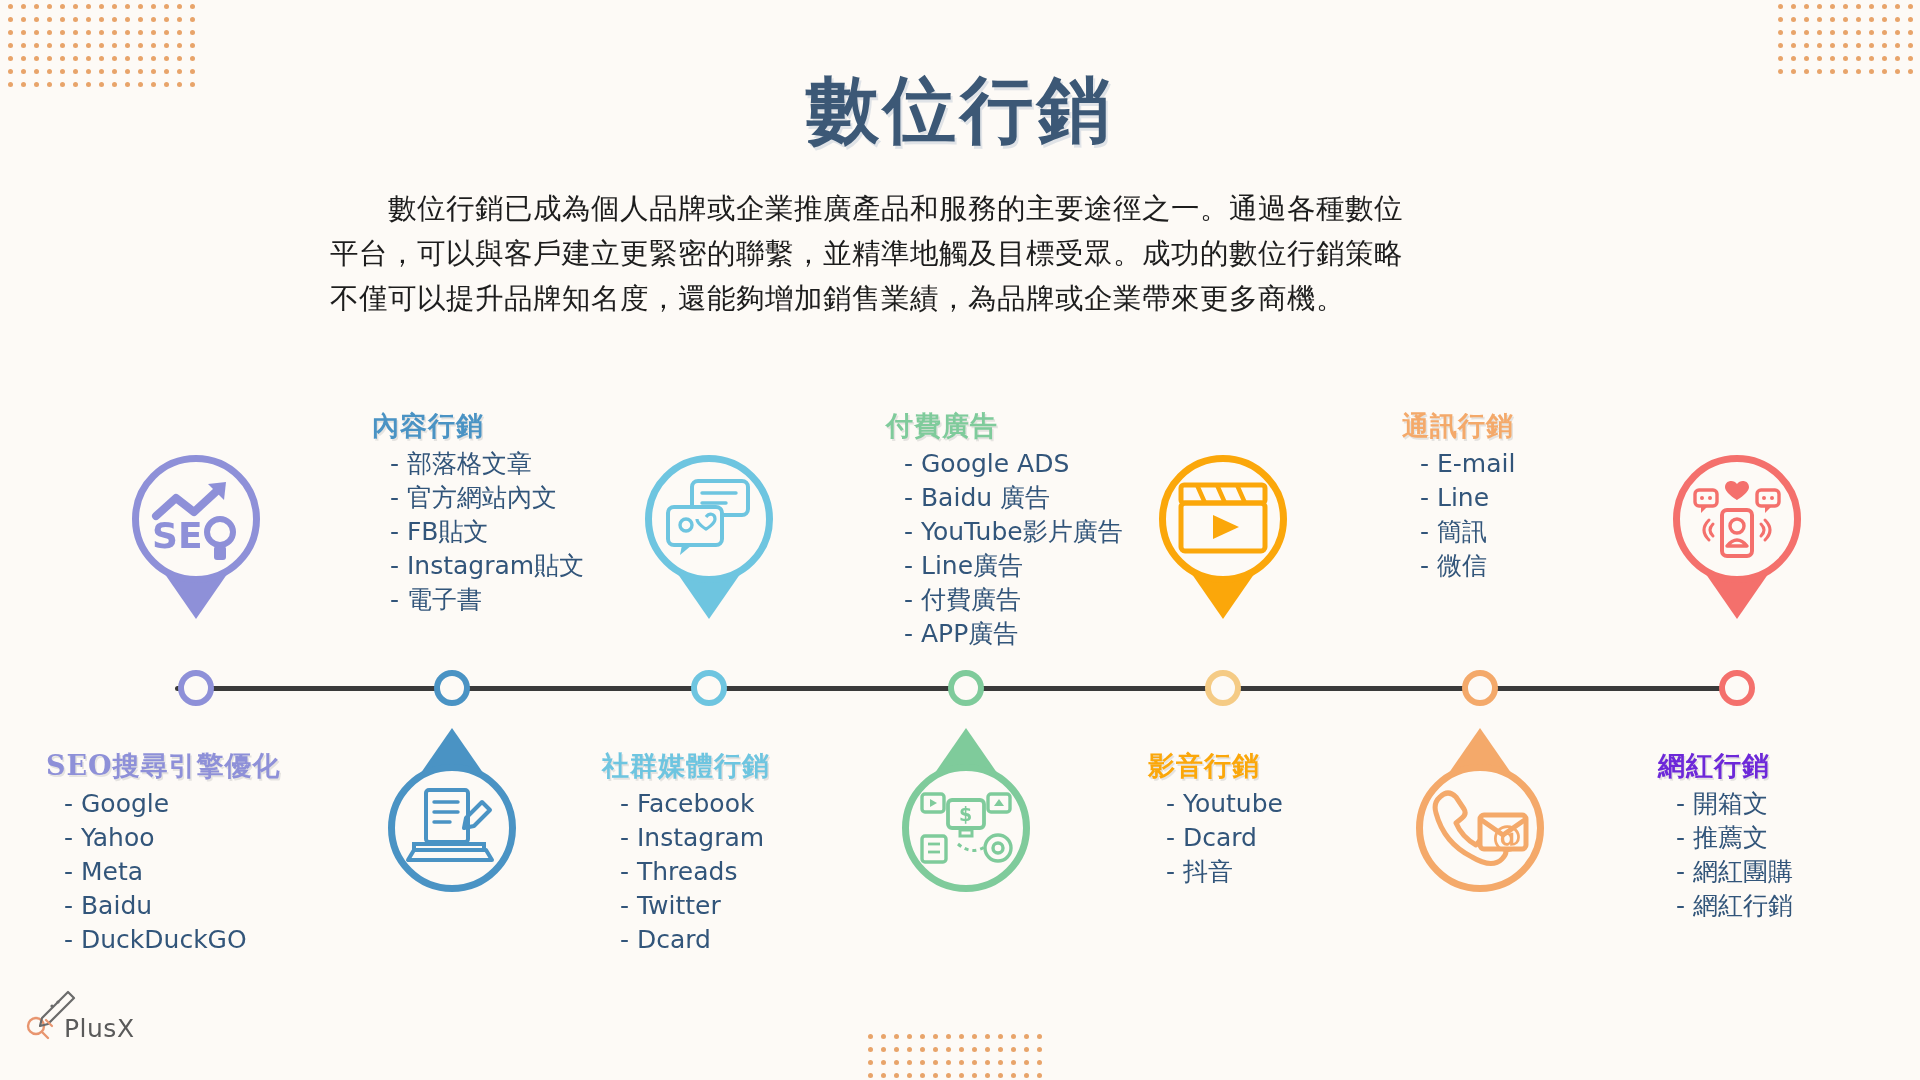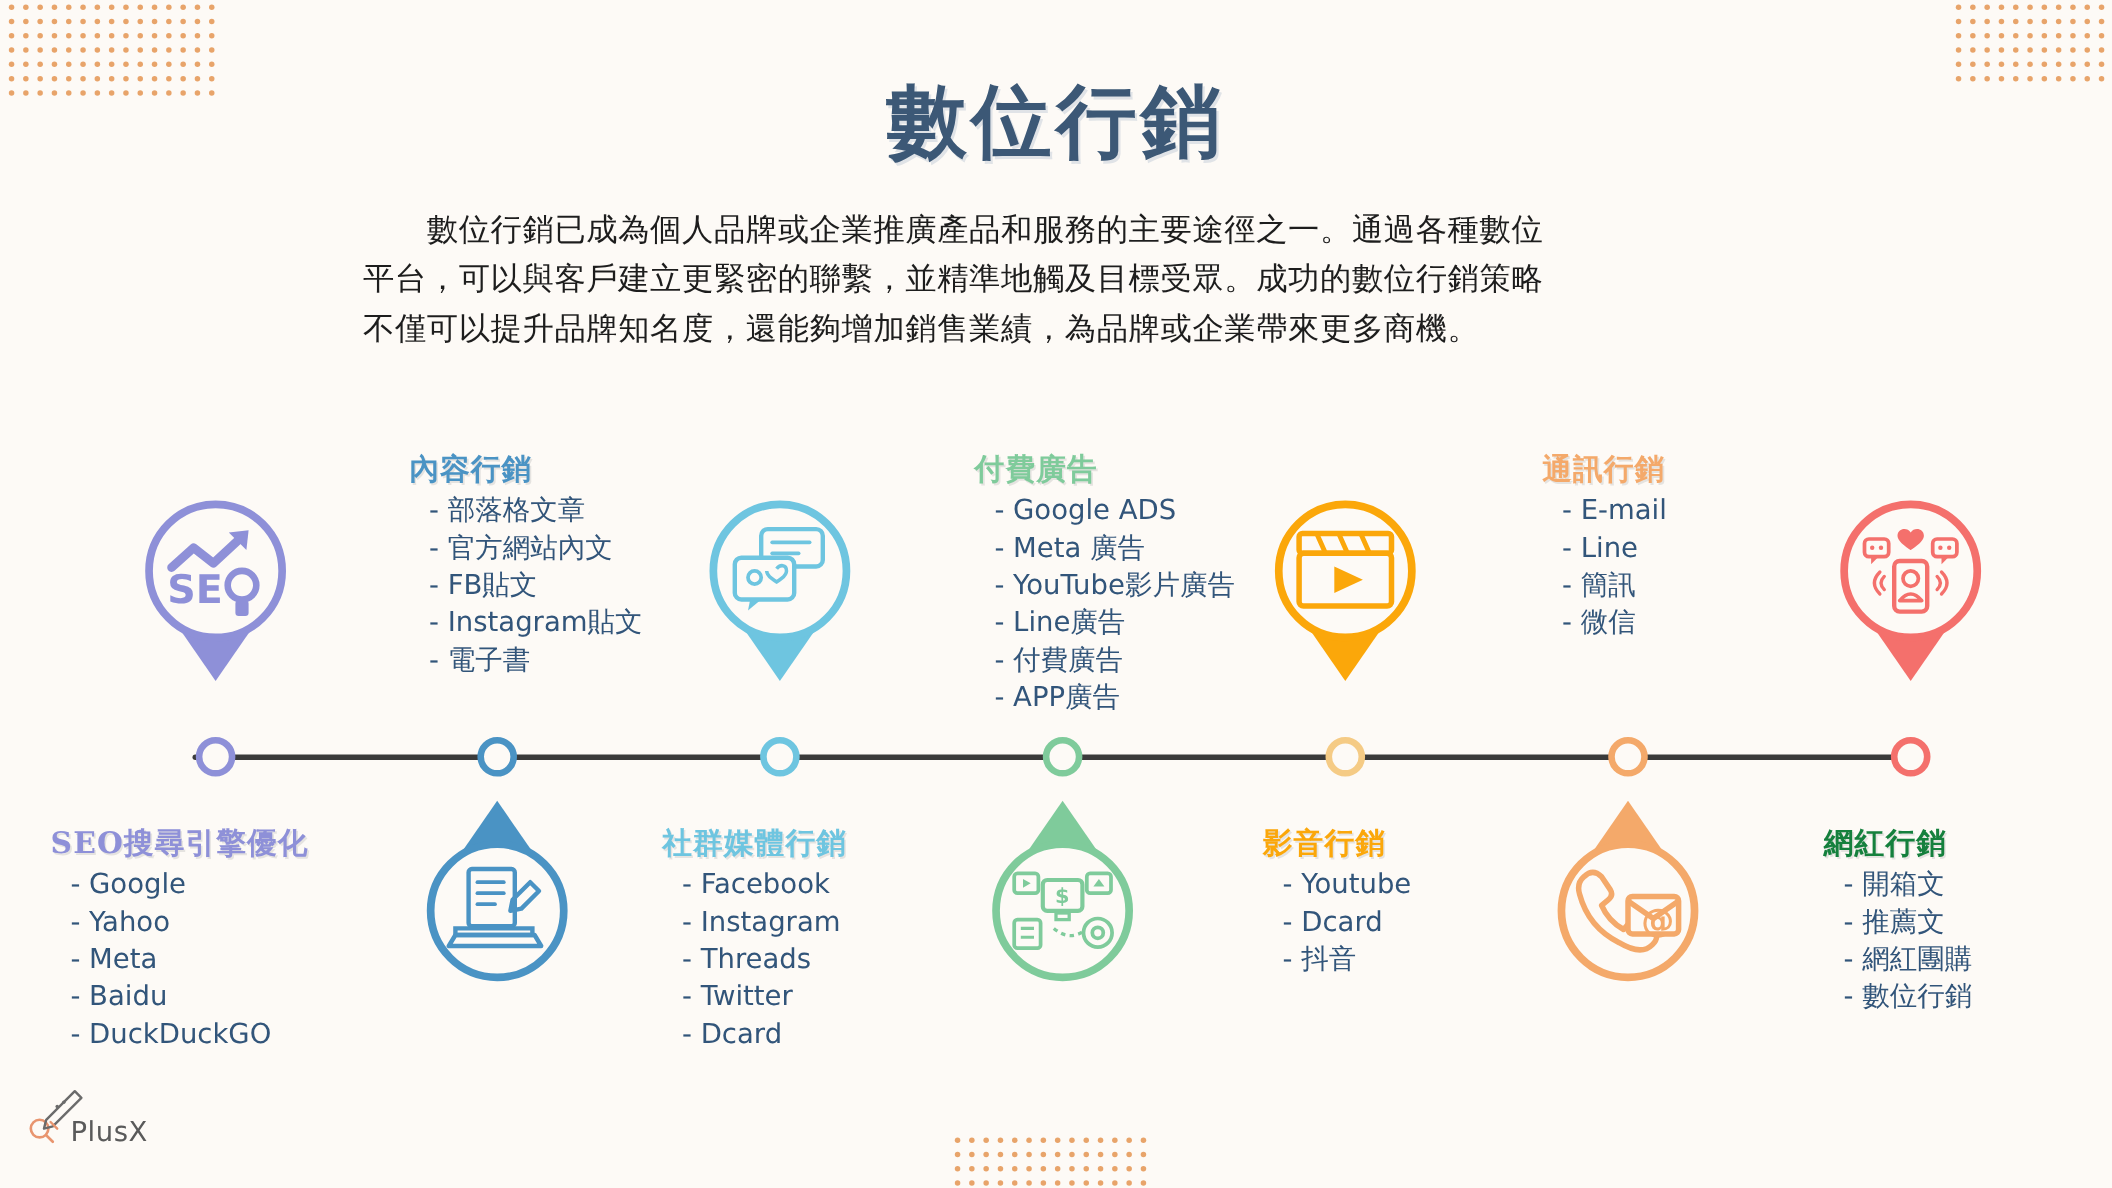--- a/index.html
+++ b/index.html
@@ -477,21 +477,21 @@
           <li>- Instagram</li>
           <li>- Threads</li>
           <li>- Twitter</li>
           <li>- Dcard</li>
         </ul>
       </div>
       <div class="block indent" style="left: 886px; top: 408px;">
         <h3 style="color: rgb(127, 203, 155);">付費廣告</h3>
         <ul>
           <li>- Google  ADS</li>
-          <li>- Meta 廣告</li>
+          <li>- Baidu 廣告</li>
           <li>- YouTube影片廣告</li>
           <li>- Line廣告</li>
           <li>- 付費廣告</li>
           <li>- APP廣告</li>
         </ul>
       </div>
       <div class="block indent" style="left: 1148px; top: 748px;">
         <h3 style="color: rgb(251, 167, 10);">影音行銷</h3>
         <ul>
           <li>- Youtube</li>
@@ -502,26 +502,26 @@
       <div class="block indent" style="left: 1402px; top: 408px;">
         <h3 style="color: rgb(244, 169, 106);">通訊行銷</h3>
         <ul>
           <li>- E-mail</li>
           <li>- Line</li>
           <li>- 簡訊</li>
           <li>- 微信</li>
         </ul>
       </div>
       <div class="block indent" style="left: 1658px; top: 748px;">
-        <h3 style="color: #15803d;">網紅行銷</h3>
+        <h3 style="color: #6d28d9;">網紅行銷</h3>
         <ul>
           <li>- 開箱文</li>
           <li>- 推薦文</li>
           <li>- 網紅團購</li>
-          <li>- 數位行銷</li>
+          <li>- 網紅行銷</li>
         </ul>
       </div>
     </div>
 
   <div id="logo">
     <svg width="60" height="60" viewBox="0 0 60 60">
       <circle cx="14" cy="40" r="8" fill="none" stroke="#e8956f" stroke-width="2.4"></circle>
       <line x1="20" y1="46" x2="26" y2="52" stroke="#e8956f" stroke-width="2.4" stroke-linecap="round"></line>
       <path d="M46 6 L52 12 L26 38 L18 40 L20 32 Z" fill="none" stroke="#6b6b6b" stroke-width="2.2" stroke-linejoin="round"></path>
       <path d="M24 34 L30 40" stroke="#e8956f" stroke-width="2.2" stroke-linecap="round"></path>

